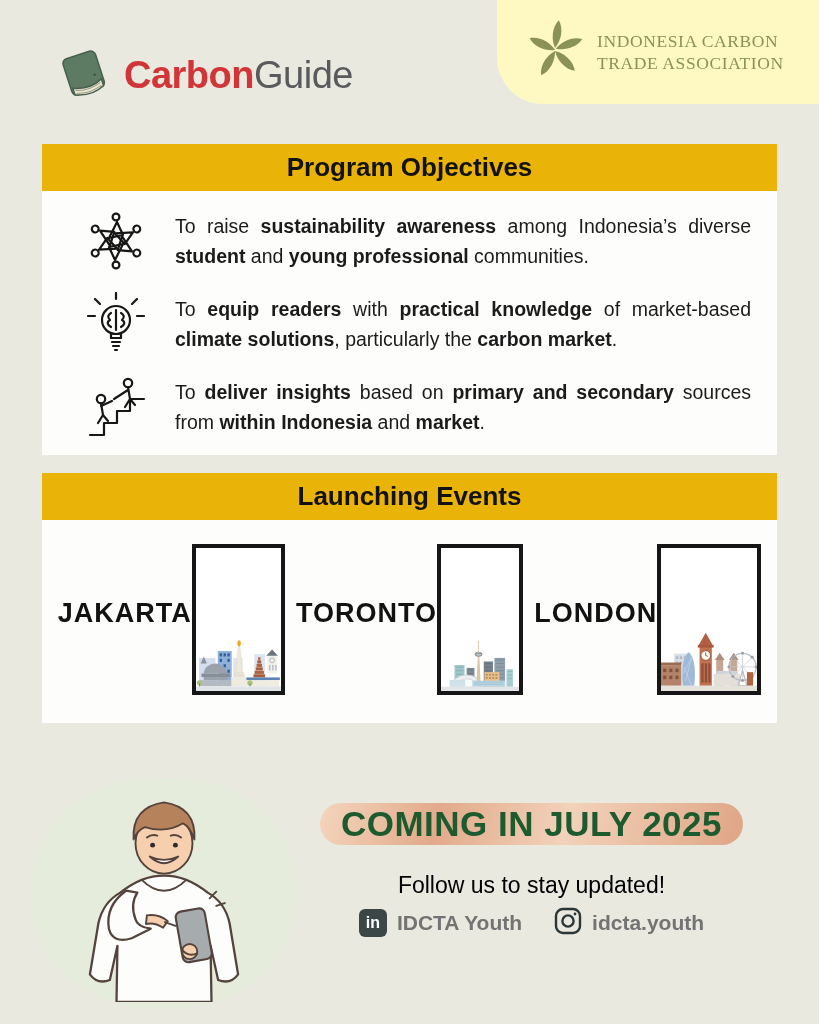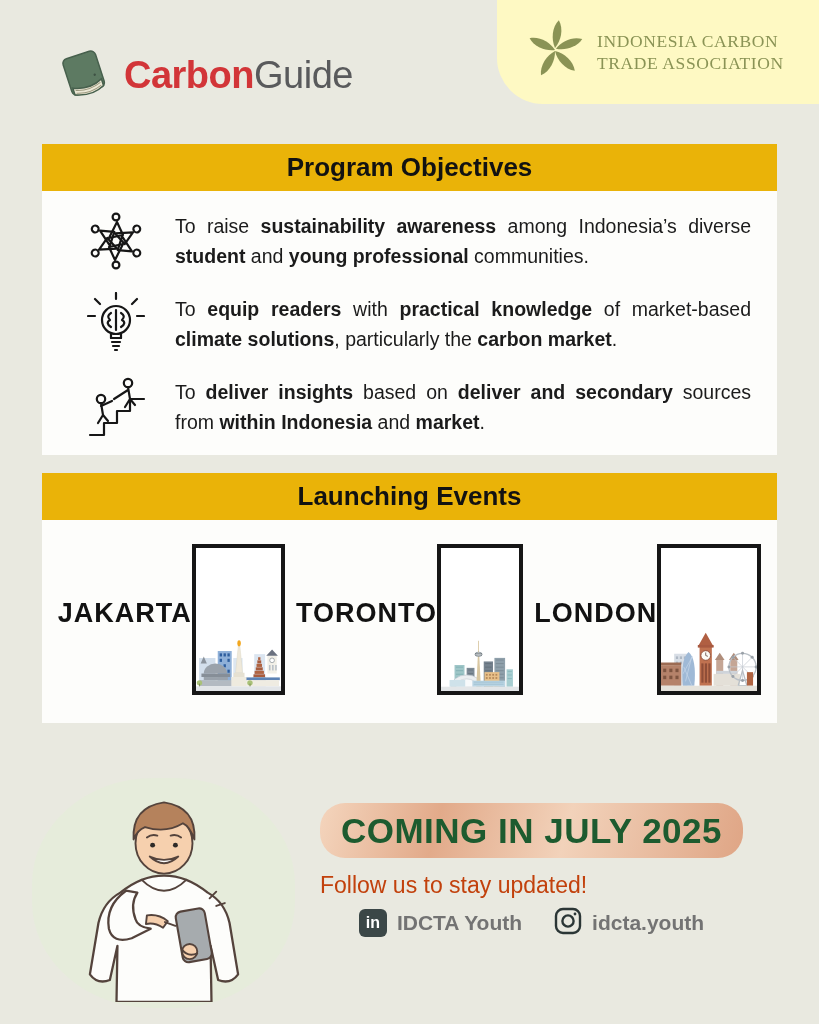--- a/index.html
+++ b/index.html
@@ -40,27 +40,27 @@
   
   #events .section-body{display:flex; justify-content:space-around; padding:24px 10px 28px 10px;}
   .city-col{width:227px; display:flex; flex-direction:row; align-items:center;}
   .city-name{font-size:27px; font-weight:bold; letter-spacing:1px; color:#121212; margin-bottom:13px;}
   .city-card{width:227px; height:151px; border:4px solid #161616; background:#ffffff; box-sizing:border-box; overflow:hidden;}
   .city-card svg{display:block; width:100%; height:100%;}
   
   .blob{position:absolute; left:32px; top:778px; width:263px; height:230px; background:#e6ecdb; border-radius:46%;}
   .person{position:absolute; left:50px; top:788px;}
   .coming-pill{
-    position:absolute; left:320px; top:803px; width:423px; height:55px; border-radius:25px;
+    position:absolute; left:320px; top:803px; width:423px; height:42px; border-radius:25px;
     background:linear-gradient(105deg,#f4d5bd 0%, #e2aa8a 28%, #f2d2ba 58%, #dfa585 100%);
     display:flex; align-items:center; justify-content:center;
   }
   .coming-text{font-size:35px; font-weight:bold; color:#1d5b2f; letter-spacing:0.5px;}
-  .follow{position:absolute; left:320px; top:872px; width:423px; 
-    font-size:23px; color:#c2410c;}
+  .follow{position:absolute; left:320px; top:872px; width:423px; text-align:center;
+    font-size:23px; color:#000000;}
   .social-row{position:absolute; left:320px; top:907px; width:423px;
     display:flex; justify-content:center; align-items:center; gap:32px;}
   .social-item{display:flex; align-items:center; gap:10px; cursor:pointer;}
   .li-badge{width:28px; height:28px; background:#3b4747; border-radius:6px;
     display:flex; align-items:center; justify-content:center;
     color:#ffffff; font-size:16px; font-weight:bold;}
   .handle{font-size:21px; font-weight:bold; color:#737373;}
 </style>
 </head>
 <body>
@@ -156,21 +156,21 @@
       <div class="obj-row">
         <span class="obj-icon">
           <svg width="64" height="60" viewBox="0 0 64 60" fill="none" stroke="#161616" stroke-width="2.2" stroke-linecap="round" stroke-linejoin="round">
             <path d="M6 58 H20 V46 H33 V34 H46 V22 H60"></path>
             <circle cx="17" cy="22" r="4.2"></circle>
             <path d="M17 26 L19 38 M19 38 L14 46 M19 38 L24 44 M17 29 L28 24"></path>
             <circle cx="44" cy="6" r="4.2"></circle>
             <path d="M44 10 L46 22 M46 22 L41 30 M46 22 L51 28 M44 13 L30 22"></path>
           </svg>
         </span>
-        <div class="obj-text"><span>To </span><b>deliver insights</b><span> based on </span><b>deliver and secondary</b><span> sources from </span><b>within Indonesia</b><span> and </span><b>market</b><span>.</span></div>
+        <div class="obj-text"><span>To </span><b>deliver insights</b><span> based on </span><b>primary and secondary</b><span> sources from </span><b>within Indonesia</b><span> and </span><b>market</b><span>.</span></div>
       </div>
 
     </div>
   </div>
 
   <div class="section" id="events">
     <div class="section-bar">
       <span>Launching Events</span>
     </div>
     <div class="section-body">

